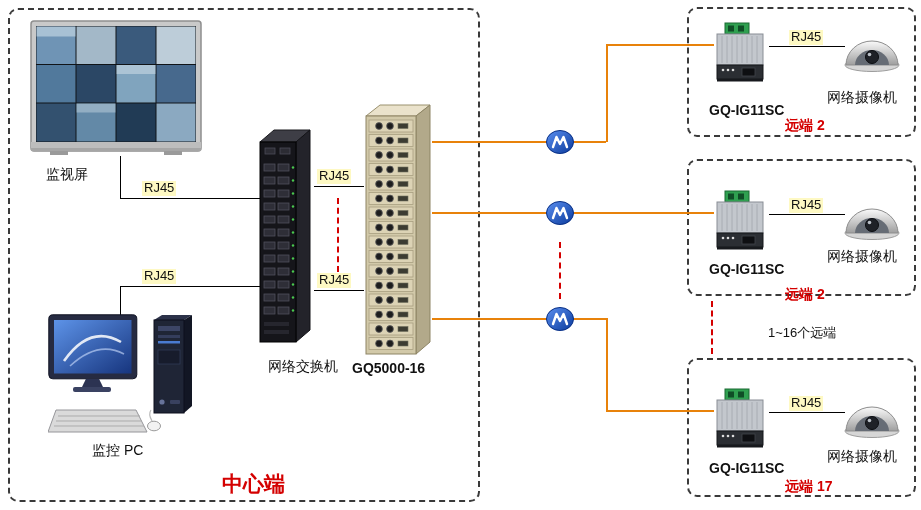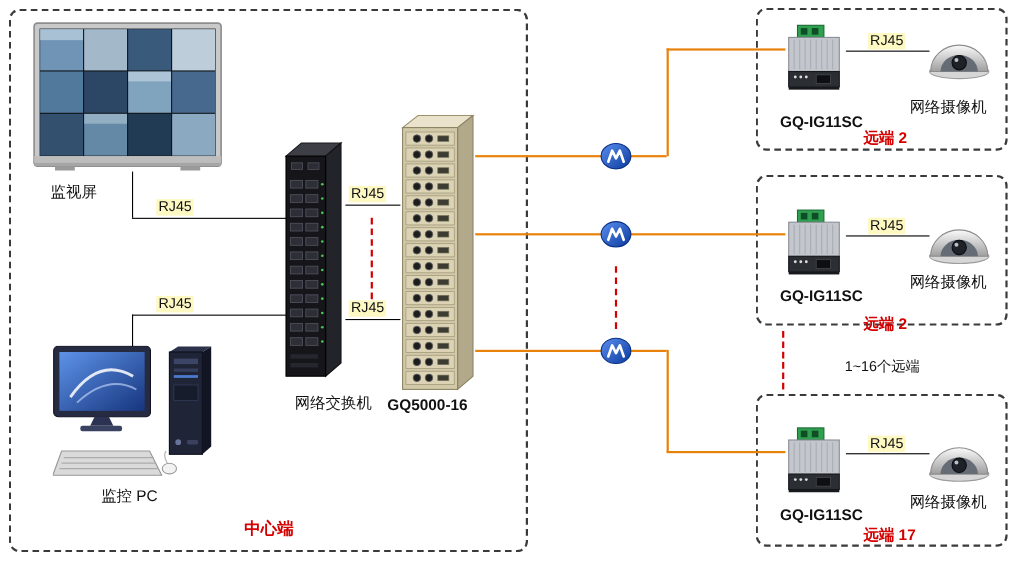--- a/index.html
+++ b/index.html
@@ -4,21 +4,21 @@
 <style>
   * { margin:0; padding:0; box-sizing:border-box; }
   html,body { background:#ffffff; }
   body { font-family:"Liberation Sans", sans-serif; }
   #canvas { position:relative; width:921px; height:510px; background:#fff; overflow:hidden; }
 
   .dashed-box { position:absolute; border:2px dashed #3a3a3a; border-radius:10px; background:transparent; }
   .lbl  { position:absolute; font-size:14px; line-height:1.15; color:#111; white-space:nowrap; z-index:4; }
   .bold { font-weight:700; }
   .red  { color:var(--accent-red,#d40000); font-weight:700; }
-  .big  { font-size:15px; }
+  .big  { font-size:21px; }
   .sm   { font-size:13px; }
   .rj45 { position:absolute; font-size:13px; color:#111; background:#fef9c3; padding:0 2px; line-height:1.15; white-space:nowrap; z-index:3; }
 
   .hline   { position:absolute; border-top:1.5px solid #000; height:0; z-index:1; }
   .vline   { position:absolute; border-left:1.5px solid #000; width:0; z-index:1; }
   .fl-h    { position:absolute; border-top:2px solid var(--fiber,#e8820a); height:0; z-index:1; }
   .fl-v    { position:absolute; border-left:2px solid var(--fiber,#e8820a); width:0; z-index:1; }
   .rdash-v { position:absolute; border-left:2px dashed var(--accent-red,#d40000); width:0; z-index:2; }
 
   .dev { position:absolute; z-index:2; line-height:0; }

